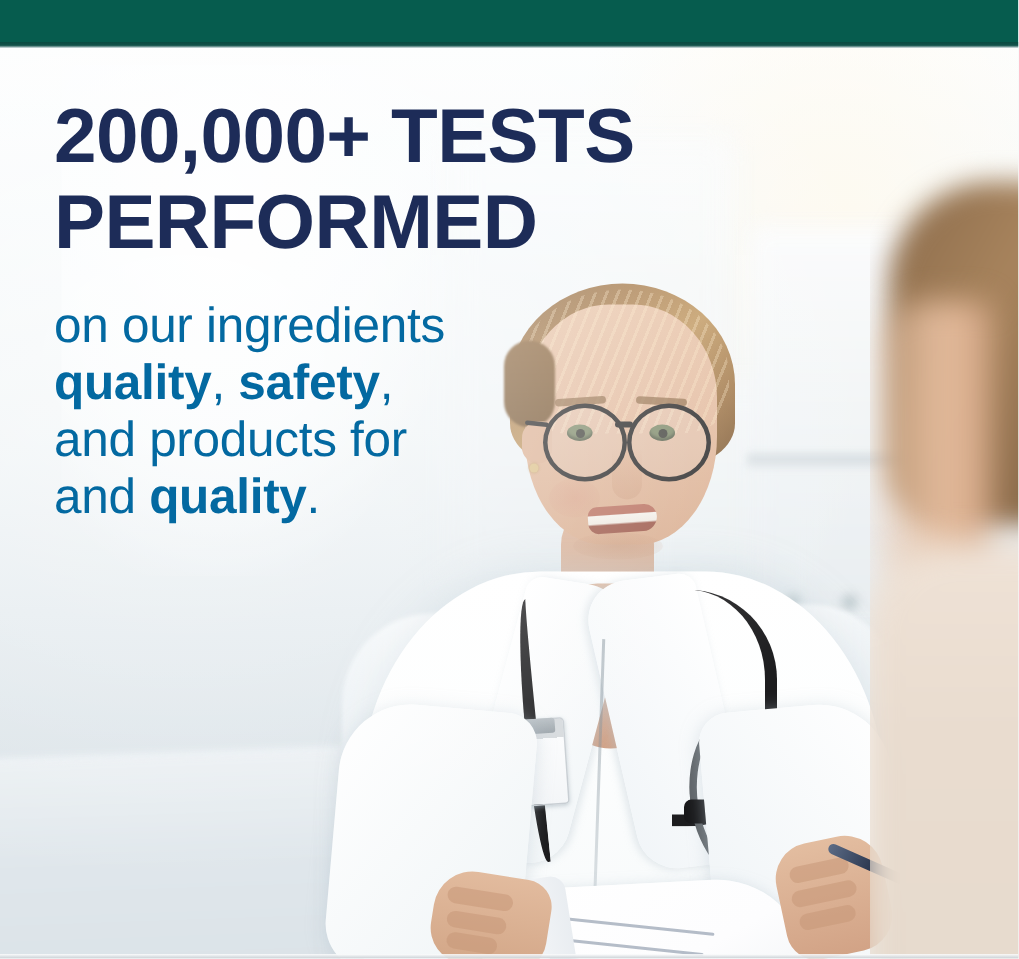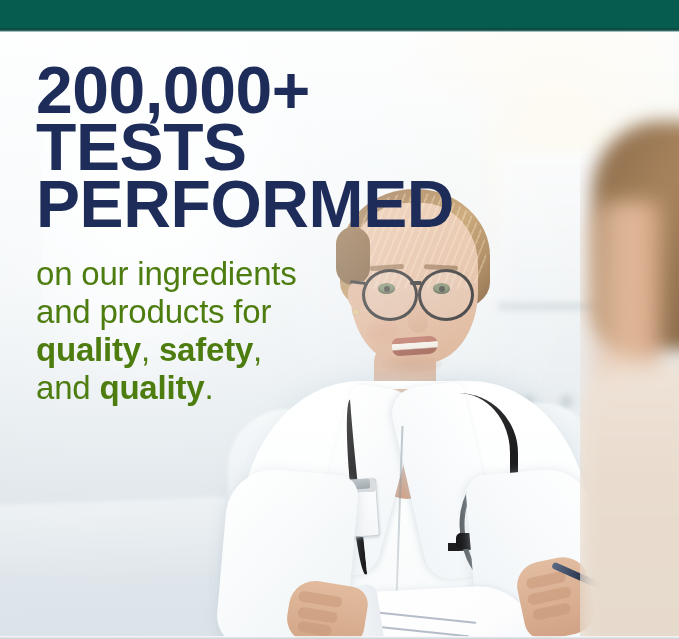--- a/index.html
+++ b/index.html
@@ -662,28 +662,28 @@
     left: 36px;
     top: 62px;
     width: 420px;
     z-index: 30;
   }
   .headline {
     margin: 0;
     color: #1d2c58;
     font-family: "Liberation Sans", sans-serif;
     font-weight: bold;
-    font-size: 66px;
+    font-size: 51px;
     line-height: 57px;
     letter-spacing: -0.4px;
     white-space: pre-line;
   }
   .subcopy {
     margin: 22px 0 0 0;
-    color: #4d7c0f;
+    color: #0369a1;
     font-family: "Liberation Sans", sans-serif;
     font-weight: normal;
     font-size: 33px;
     line-height: 38px;
     letter-spacing: -0.2px;
   }
   .subcopy .em {
     font-weight: bold;
   }
   .subcopy-line {
@@ -803,20 +803,20 @@
     <div class="patient-hair"></div>
     <div class="patient-face"></div>
     <div class="patient-body"></div>
   </div>
 
   <div class="text-block">
     <h1 class="headline">200,000+ TESTS
 PERFORMED</h1>
     <p class="subcopy">
       <span class="subcopy-line">on our ingredients</span>
+      <span class="subcopy-line"><span class="em">quality</span><span>, </span><span class="em">safety</span><span>,</span></span>
       <span class="subcopy-line">and products for</span>
-      <span class="subcopy-line"><span class="em">quality</span><span>, </span><span class="em">safety</span><span>,</span></span>
       <span class="subcopy-line"><span>and </span><span class="em">quality</span><span>.</span></span>
     </p>
   </div>
 
   <div class="bottom-rule"></div>
 </div>
 
 </body></html>

